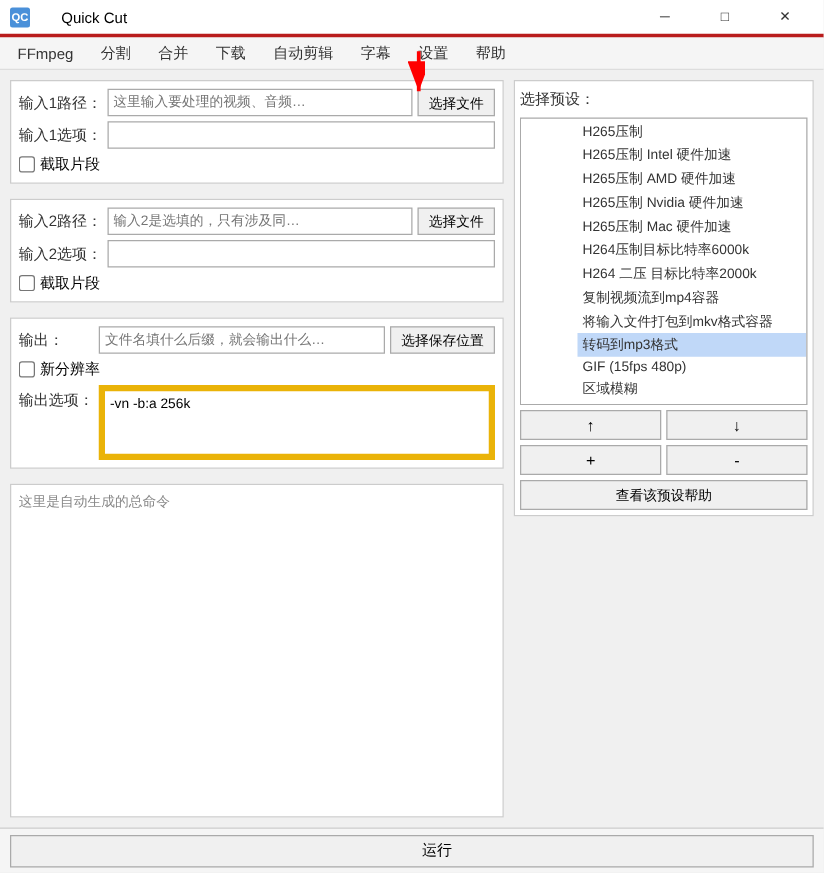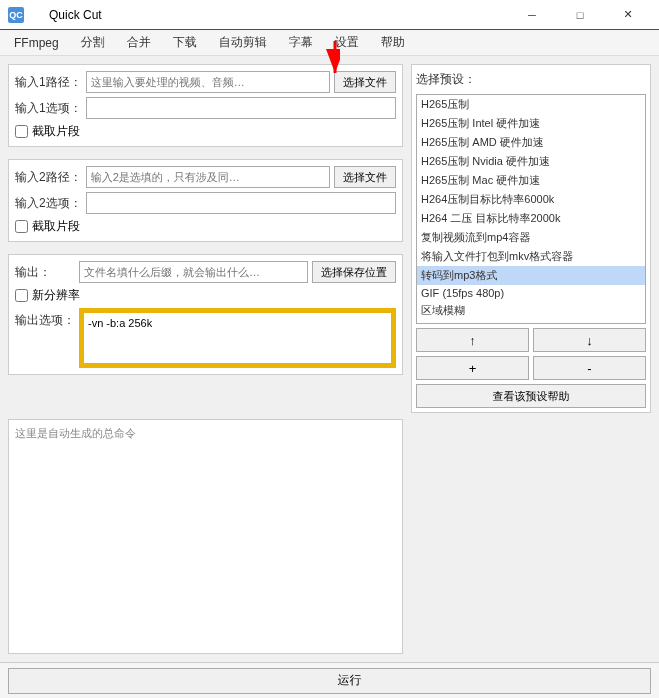--- a/index.html
+++ b/index.html
@@ -6,21 +6,21 @@
     body {
       font-family: 'Microsoft YaHei', SimSun, sans-serif;
       font-size: 12px;
       background: #f0f0f0;
       width: 659px;
       height: 698px;
       overflow: hidden;
     }
     .title-bar {
       background: #fff;
-      border-bottom: 1px solid #b91c1c;
+      border-bottom: 3px solid #b91c1c;
       display: flex;
       align-items: center;
       justify-content: space-between;
       padding: 4px 8px;
       height: 30px;
     }
     .title-bar-left {
       display: flex;
       align-items: center;
       gap: 6px;
@@ -175,21 +175,20 @@
     }
 
     .command-area {
       flex: 1;
       border: 1px solid #ccc;
       background: #fff;
       padding: 6px;
       font-size: 11px;
       color: #888;
       min-height: 80px;
-      margin-top: 32px;
     }
 
     
     .right-panel {
       width: 240px;
       display: flex;
       flex-direction: column;
       gap: 4px;
     }
 
@@ -214,20 +213,21 @@
       overflow-y: scroll;
       background: #fff;
     }
 
     .preset-item {
       padding: 2px 4px;
       cursor: pointer;
       font-size: 11px;
       color: #333;
       white-space: nowrap;
+      margin-left: 45px;
     }
     .preset-item.selected { background: #c0d8f8; }
 
     .preset-buttons {
       display: flex;
       flex-direction: column;
       gap: 4px;
     }
 
     .preset-btn-row {

